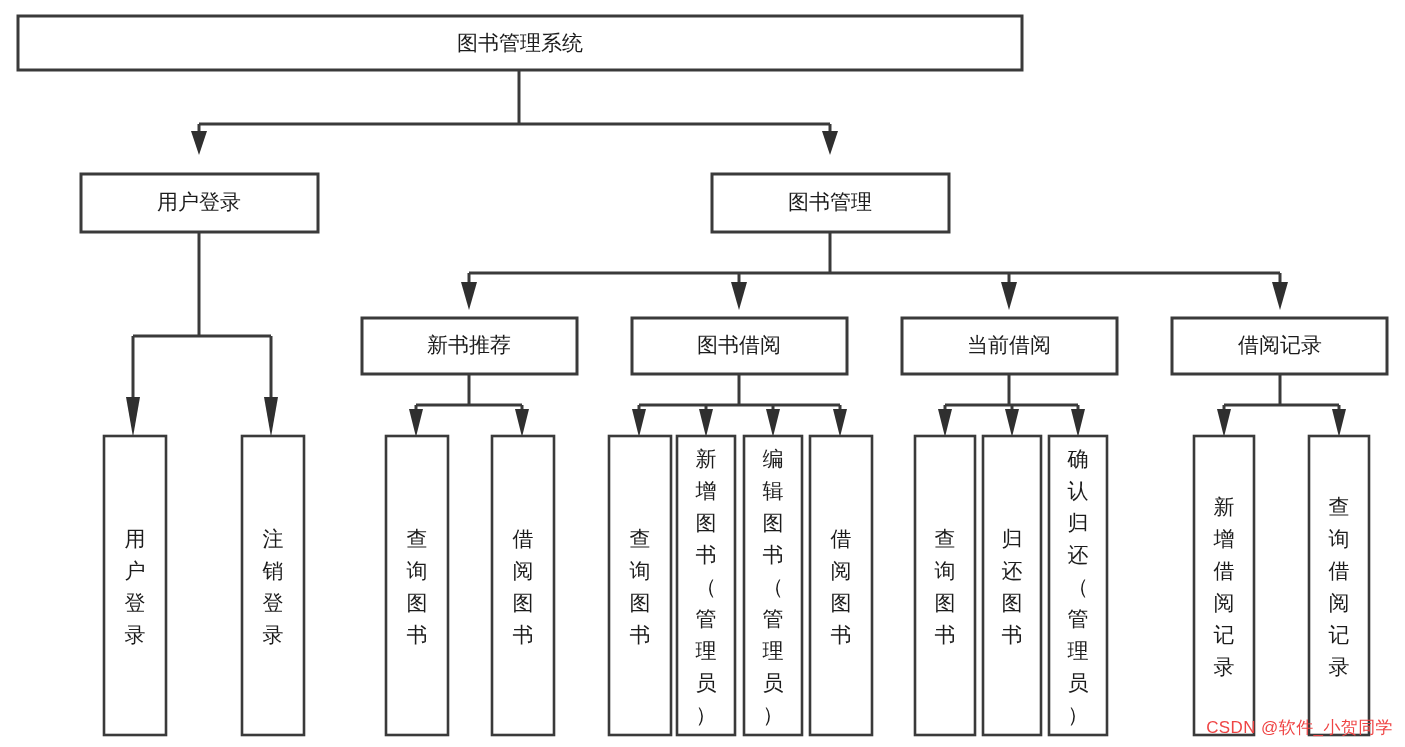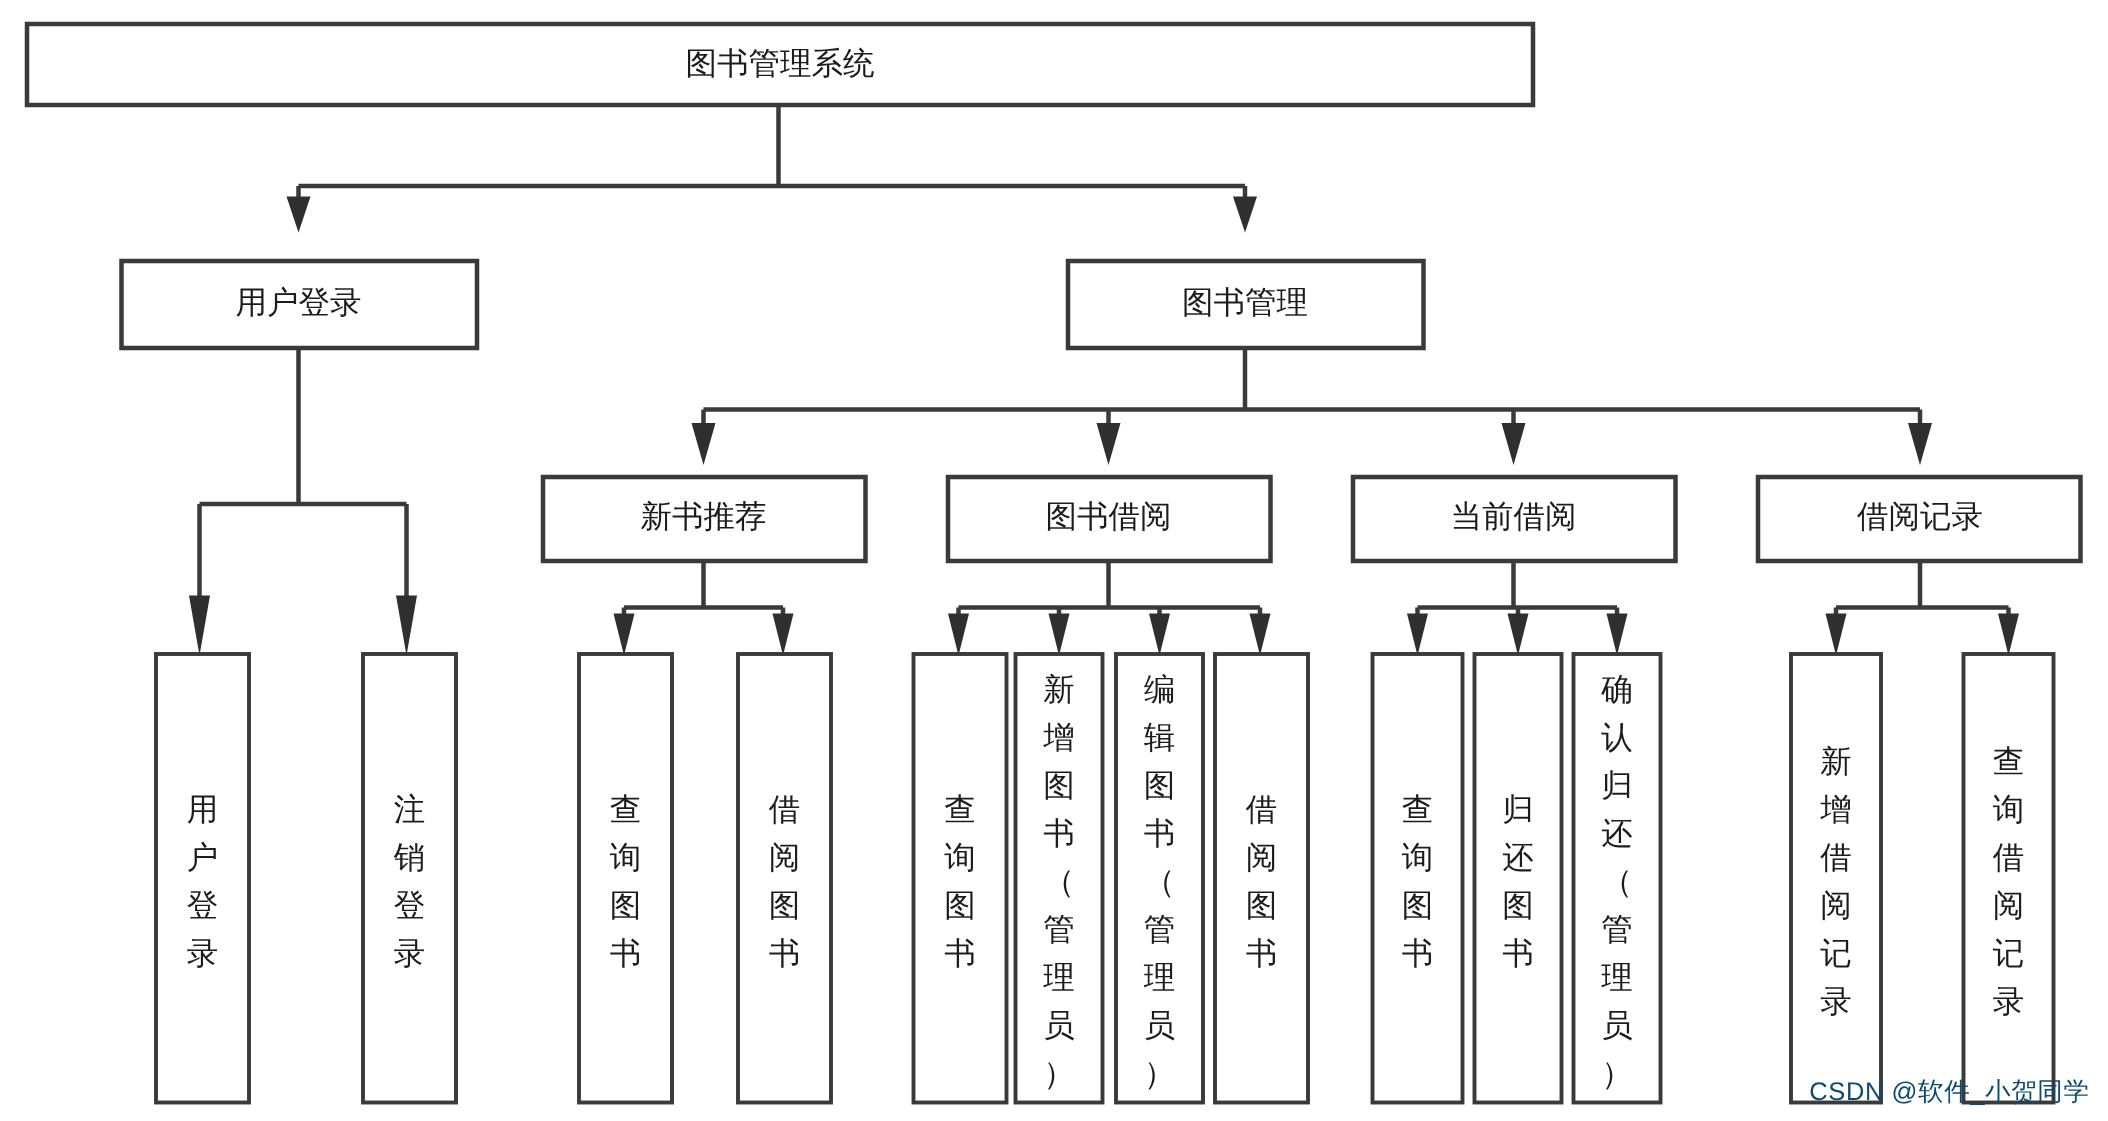--- a/index.html
+++ b/index.html
@@ -56,21 +56,21 @@
     font-size: 21px;
     fill: #1c1c1c;
     text-anchor: middle;
   }
   .watermark {
     position: absolute;
     right: 12px;
     bottom: 8px;
     font-family: "Liberation Sans", sans-serif;
     font-size: 17px;
-    color: #0c4a6e;
+    color: #ef4444;
     letter-spacing: 0.4px;
     white-space: nowrap;
     pointer-events: none;
   }
 </style>
 </head>
 <body>
 
 <div id="diagram-root">
   <svg class="flow" viewBox="0 0 1405 747" xmlns="http://www.w3.org/2000/svg">

